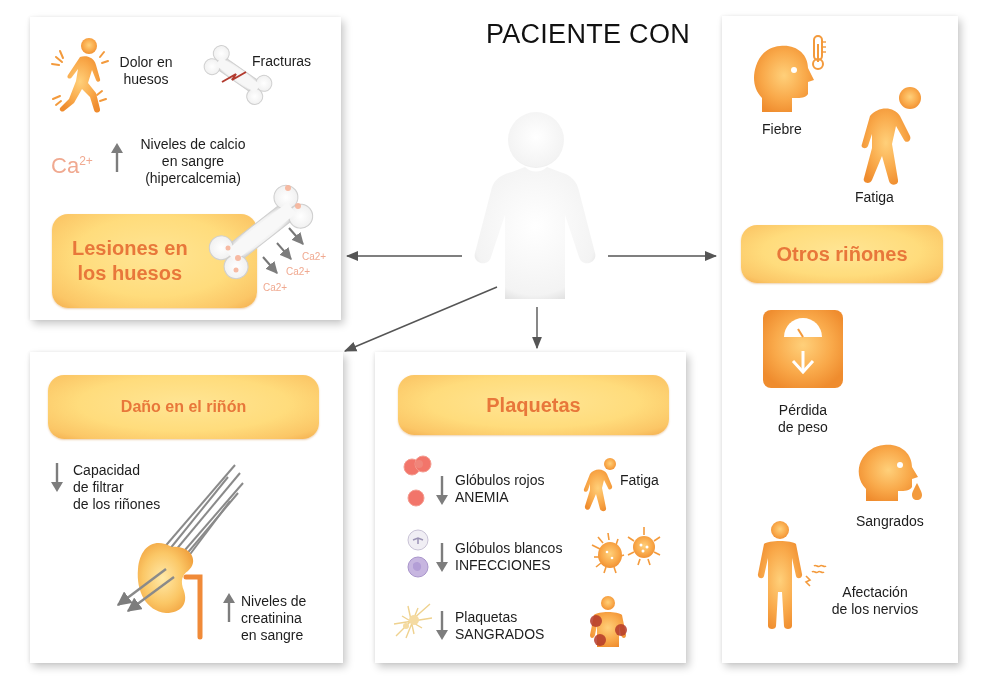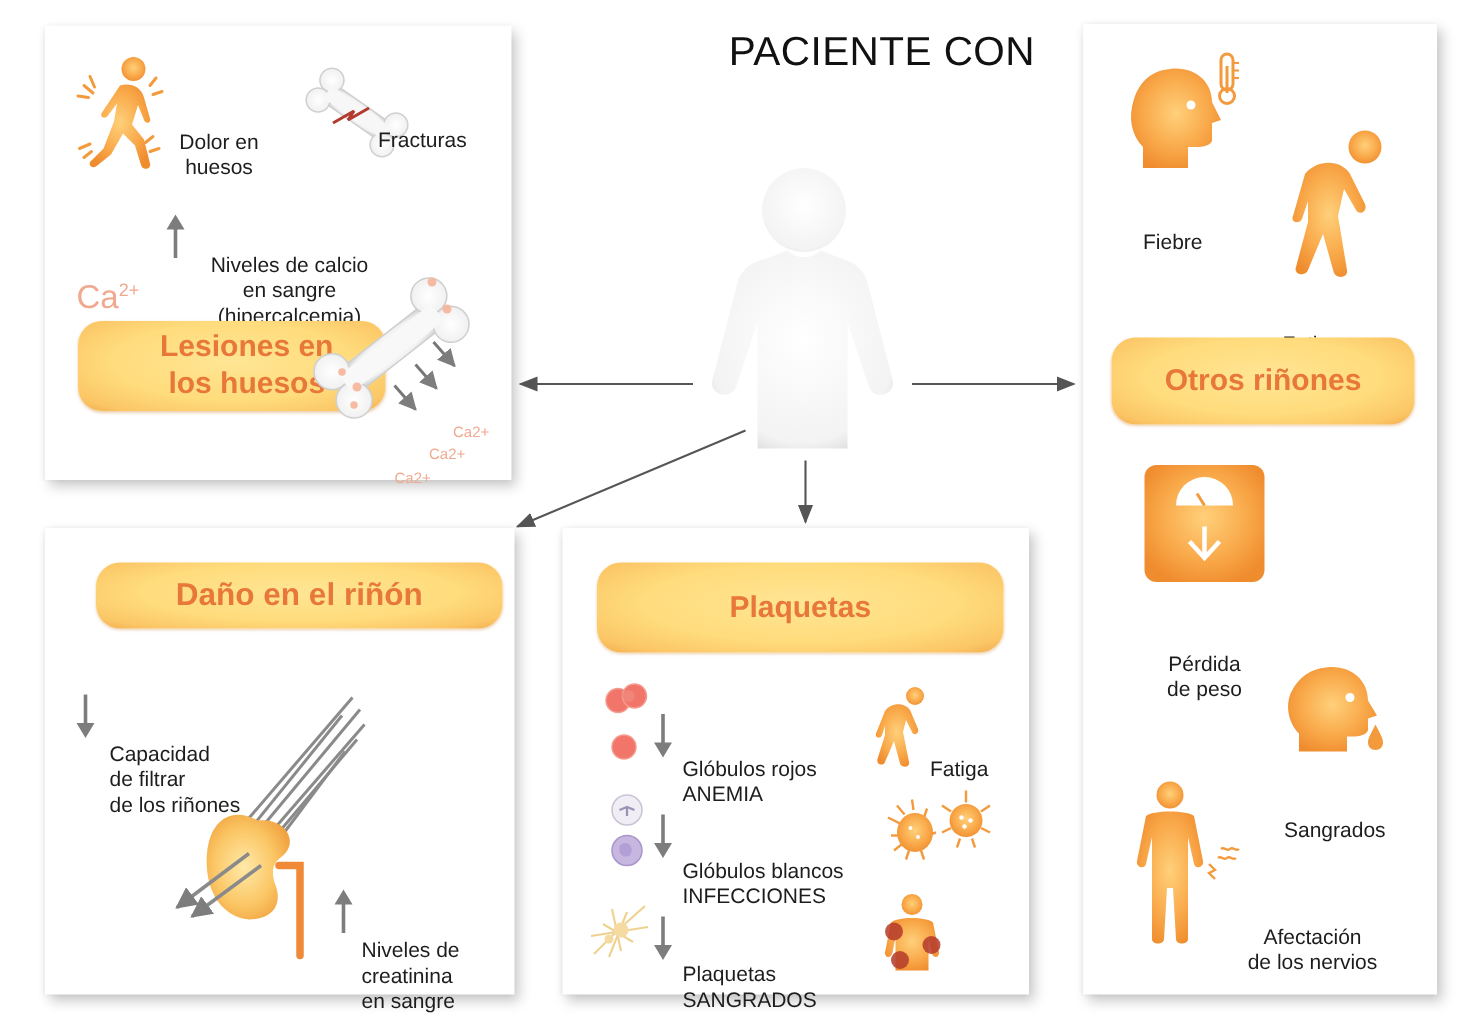--- a/index.html
+++ b/index.html
@@ -16,21 +16,21 @@
   #panel-other { left: 722px; top: 16px; width: 236px; height: 647px; }
 
   .pill {
     position: absolute; border-radius: 16px;
     background: radial-gradient(ellipse at 50% 45%, #ffe594 0%, #ffdc7c 55%, #fbc666 85%, #f3ad4e 100%);
     box-shadow: 0 1px 2px rgba(200,120,30,0.35);
     color: #e8773a; font-weight: bold; text-align: center;
     display: flex; align-items: center; justify-content: center;
   }
 
-  .txt { position: absolute; font-size: 14px; line-height: 17px; color: #1d1d1d; margin-top: 32px; }
+  .txt { position: absolute; font-size: 14px; line-height: 17px; color: #1d1d1d; }
   .center { text-align: center; }
 
   .title {
     position: absolute; left: 380px; top: 18px; width: 310px;
     text-align: right; font-size: 27px; line-height: 33px; color: #111;
     letter-spacing: 0.3px;
   }
 
   svg { position: absolute; overflow: visible; }
   .arrow-line { stroke: #555; stroke-width: 1.4; fill: none; }
@@ -110,21 +110,21 @@
 <svg style="left:111px;top:143px" width="12" height="30" viewBox="0 0 12 30">
   <line x1="6" y1="29" x2="6" y2="8" stroke="#7d7d7d" stroke-width="2.4"></line>
   <path d="M0,10 L6,0 L12,10 z" fill="#7d7d7d"></path>
 </svg>
 <div class="txt center" style="left:130px;top:136px;width:126px">
   <div>Niveles de calcio</div>
   <div>en sangre</div>
   <div>(hipercalcemia)</div>
 </div>
 
-<div class="pill" style="left:52px;top:214px;width:205px;height:60px;font-size:20px;line-height:25px;justify-content:center;padding-left:20px">
+<div class="pill" style="left:52px;top:214px;width:205px;height:94px;font-size:20px;line-height:25px;justify-content:flex-start;padding-left:20px">
   <div class="center">
     <div>Lesiones en</div>
     <div>los huesos</div>
   </div>
 </div>
 
 <svg style="left:206px;top:184px" width="110" height="96" viewBox="0 0 110 96">
   <g transform="rotate(-38 55 48)">
     <rect x="14" y="38" width="82" height="20" rx="9" fill="url(#gBone)" stroke="#cfcfcf"></rect>
     <circle cx="14" cy="36" r="12" fill="url(#gBone)" stroke="#cfcfcf"></circle>
@@ -161,21 +161,21 @@
   <line class="arrow-line" x1="497" y1="287" x2="345" y2="351" marker-end="url(#ah)"></line>
   <line class="arrow-line" x1="537" y1="307" x2="537" y2="348" marker-end="url(#ah)"></line>
 </svg>
 
 <svg style="left:455px;top:107px" width="160" height="200" viewBox="0 0 160 200">
   <circle cx="81" cy="33" r="28" fill="url(#gPerson)"></circle>
   <path d="M57,65 L70,60 C76,66 86,66 92,60 L105,65 C116,68 122,74 124,84 L140,146 C143,156 127,161 124,150 L110,108 L110,192 L50,192 L50,108 L36,150 C33,161 17,156 20,146 L36,84 C38,74 44,68 57,65 Z" fill="url(#gPerson)"></path>
 </svg>
 
 <div class="panel" id="panel-kidney"></div>
-<div class="pill" style="left:64px;top:375px;width:271px;height:44px;font-size:21px">Daño en el riñón</div>
+<div class="pill" style="left:48px;top:375px;width:271px;height:64px;font-size:16px">Daño en el riñón</div>
 
 <svg style="left:51px;top:462px" width="12" height="30" viewBox="0 0 12 30">
   <line x1="6" y1="1" x2="6" y2="22" stroke="#7d7d7d" stroke-width="2.4"></line>
   <path d="M0,20 L6,30 L12,20 z" fill="#7d7d7d"></path>
 </svg>
 <div class="txt" style="left:73px;top:462px">
   <div>Capacidad</div>
   <div>de filtrar</div>
   <div>de los riñones</div>
 </div>

